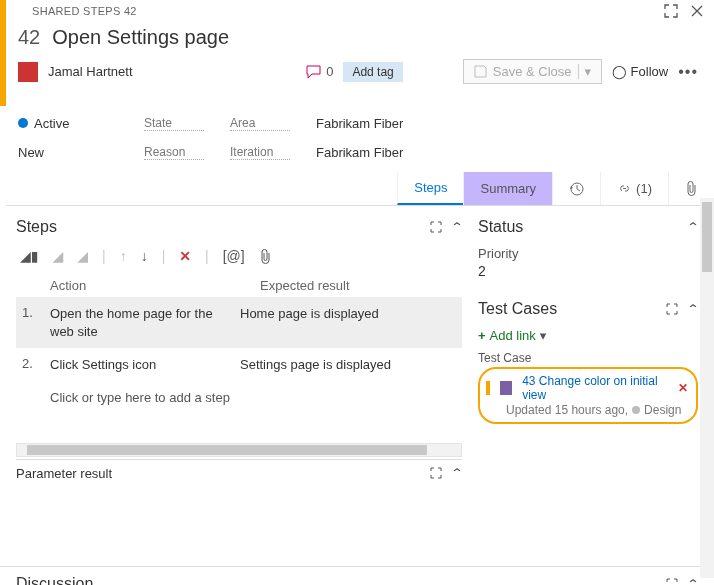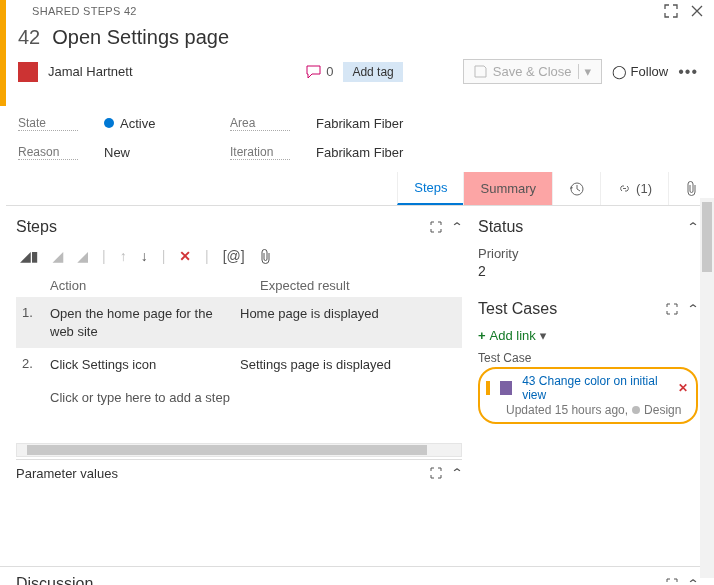--- a/index.html
+++ b/index.html
@@ -23,21 +23,21 @@
 .dots { font-size: 16px; color: #555; letter-spacing: 1px; }
 .fields { display: flex; padding: 10px 16px 12px 18px; gap: 26px; font-size: 13px; }
 .field-col { display: flex; flex-direction: column; gap: 14px; }
 .field-label { color: #777; border-bottom: 1px dotted #aaa; font-size: 12px; display:inline-block; }
 .field-value { color: #333; }
 .state-dot { width: 10px; height: 10px; background: #0078d4; border-radius: 50%; display: inline-block; margin-right: 6px; }
 .tabs { display: flex; border-bottom: 1px solid #ddd; margin-left: 6px; }
 .tabs-spacer { flex: 1; }
 .tab { padding: 8px 16px; font-size: 13px; color: #555; border-left:1px solid #eee; display:flex; align-items:center; gap:4px;}
 .tab.active { color: #0078d4; border-bottom:2px solid #0078d4; background:#fff;}
-.tab.summary { background:#fca5a5; }
+.tab.summary { background:#c4b5fd; }
 .content { display: flex; padding: 0; height: 360px; overflow:hidden;}
 .left { flex: 1; padding: 8px 10px 0 16px; }
 .right { width: 242px; padding: 8px 16px 0 6px; }
 .section-head { display: flex; align-items: center; justify-content: space-between; padding: 4px 0 6px 0; }
 .section-title { font-size: 16px; font-weight: 400; }
 .section-icons { display:flex; gap:10px; color:#555; font-size:12px; align-items:center;}
 .toolbar { display:flex; gap:14px; align-items:center; padding:6px 0 10px 4px; color:#555; font-size:14px;}
 .toolbar .sep { color:#ccc; }
 .toolbar .disabled { color:#bbb; }
 .toolbar .red { color:#d13438; font-weight:bold; }
@@ -119,27 +119,27 @@
     </span>
     <span class="follow">
       <span>◯</span>
       <span>Follow</span>
     </span>
     <span class="dots">•••</span>
   </div>
 </div>
 
 <div class="fields">
+  <div class="field-col" style="width:100px">
+    <span class="field-value"><span class="state-dot"></span><span>Active</span></span>
+    <span class="field-value">New</span>
+  </div>
   <div class="field-col" style="width:60px">
     <span class="field-label">State</span>
     <span class="field-label">Reason</span>
-  </div>
-  <div class="field-col" style="width:100px">
-    <span class="field-value"><span class="state-dot"></span><span>Active</span></span>
-    <span class="field-value">New</span>
   </div>
   <div class="field-col" style="width:60px">
     <span class="field-label">Area</span>
     <span class="field-label">Iteration</span>
   </div>
   <div class="field-col">
     <span class="field-value">Fabrikam Fiber</span>
     <span class="field-value">Fabrikam Fiber</span>
   </div>
 </div>
@@ -212,21 +212,21 @@
         <div class="step-num">2.</div>
         <div class="step-action">Click Settings icon</div>
         <div class="step-expected">Settings page is displayed</div>
       </div>
       <div class="step-placeholder">Click or type here to add a step</div>
     </div>
     <div class="hscroll">
         <div class="hscroll-thumb"></div>
       </div>
     <div class="param">
-      <span>Parameter values</span>
+      <span>Parameter result</span>
       <span class="section-icons">
         <span>
             <svg width="12" height="12" viewBox="0 0 12 12">
               <path d="M1 4V1h3M11 4V1H8M1 8v3h3M11 8v3H8" stroke="#555" fill="none"></path>
             </svg>
           </span>
         <span class="chev">⌃</span>
       </span>
     </div>
   </div>

